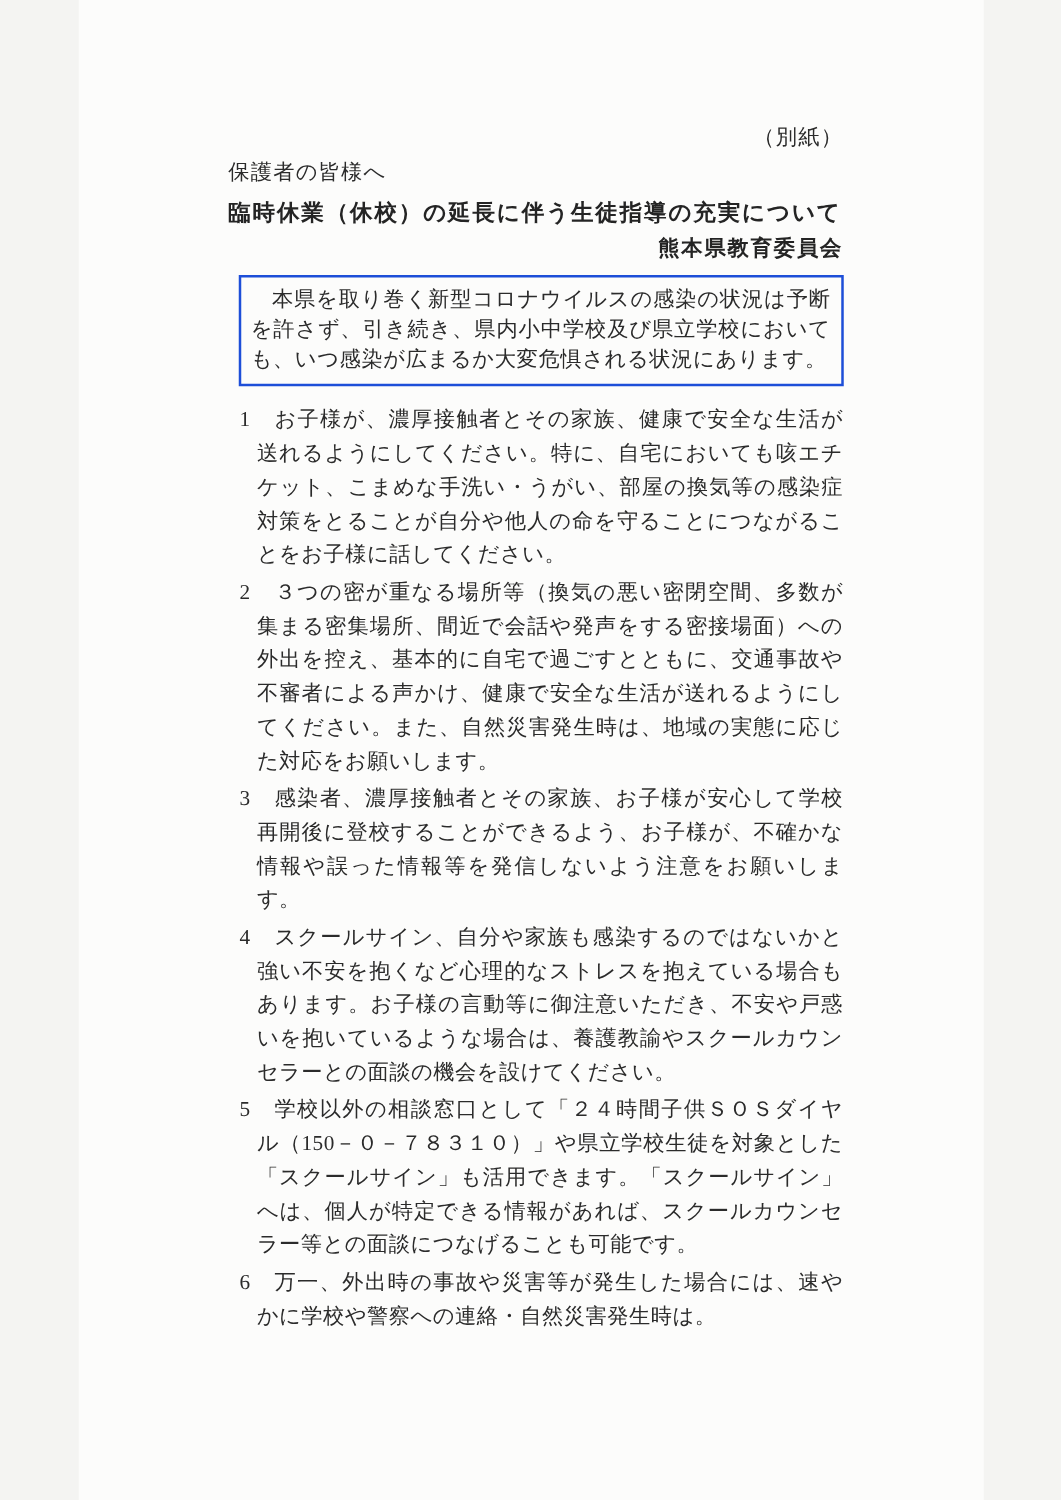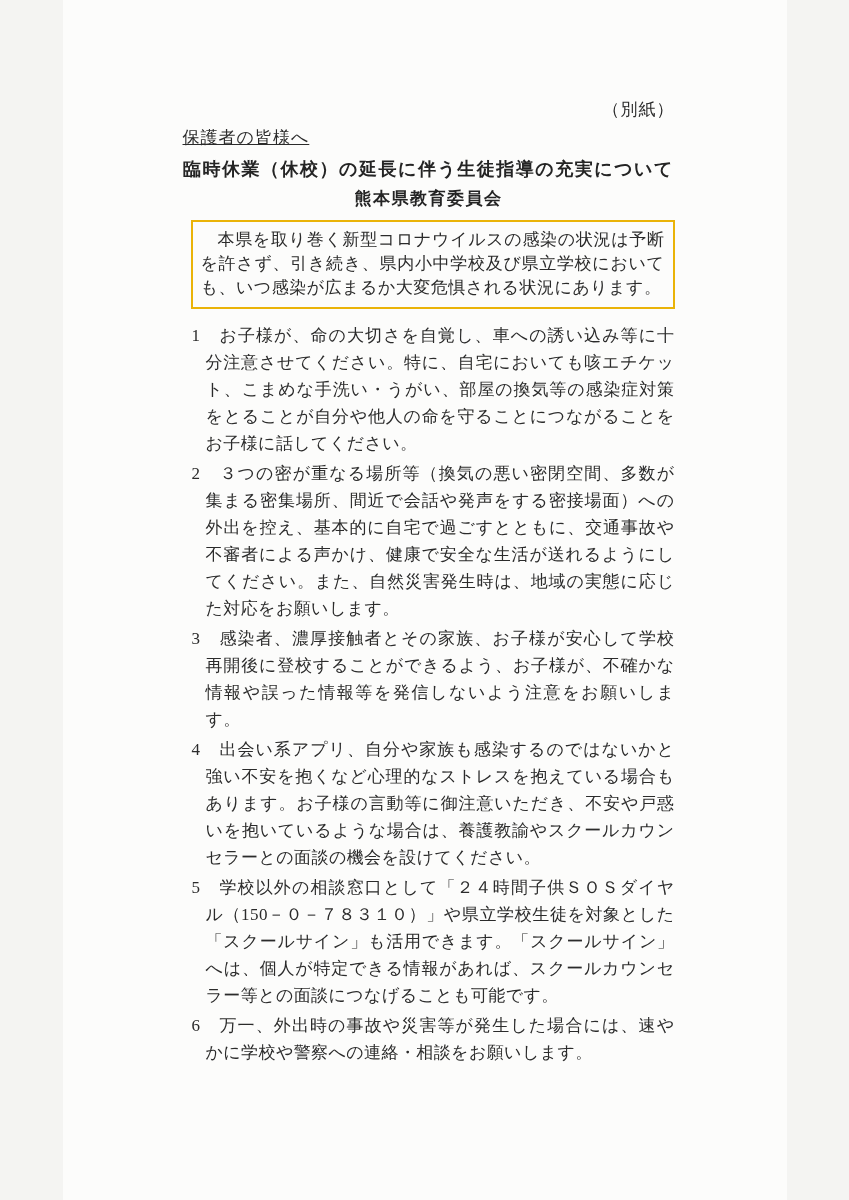--- a/index.html
+++ b/index.html
@@ -23,44 +23,42 @@
   }
   .corner-note {
     text-align: right;
     line-height: 24px;
     letter-spacing: 1px;
   }
   .salutation {
     margin-top: 4px;
     line-height: 24px;
     letter-spacing: 1px;
-    text-decoration: underline;
   }
   .doc-title {
-    font-family: Liberation Mono, monospace;
+    font-family: Liberation Sans, sans-serif;
     font-weight: 600;
     font-size: 18px;
     line-height: 26px;
-    text-align: center;
     margin: 7px 0 0 0;
     letter-spacing: 1.5px;
     color: #242424;
   }
   .issuer {
     font-family: "Liberation Sans", "DejaVu Sans", sans-serif;
     font-weight: 600;
     font-size: 17px;
     line-height: 26px;
-    text-align: center;
+    text-align: right;
     margin-top: 3px;
     letter-spacing: 1.5px;
     color: #242424;
   }
   .notice-box {
-    border: 2px solid #eab308;
+    border: 2px solid #1d4ed8;
     margin: 8px 0 0 8px;
     padding: 6px 8px 7px 8px;
     line-height: 24px;
   }
   .notice-box p {
     margin: 0;
     text-indent: 1em;
     text-align: justify;
     letter-spacing: 0.5px;
   }
@@ -99,43 +97,43 @@
   <div class="issuer">熊本県教育委員会</div>
 
   <div class="notice-box">
     <p>本県を取り巻く新型コロナウイルスの感染の状況は予断を許さず、引き続き、県内小中学校及び県立学校においても、いつ感染が広まるか大変危惧される状況にあります。</p>
   </div>
 
   <div class="items">
 
     <div class="item">
       <span class="num">1</span>
-      <p>お子様が、命の大切さを自覚し、車への誘い込み等に十分注意させてください。特に、自宅においても咳エチケット、こまめな手洗い・うがい、部屋の換気等の感染症対策をとることが自分や他人の命を守ることにつながることをお子様に話してください。</p>
+      <p>お子様が、濃厚接触者とその家族、健康で安全な生活が送れるようにしてください。特に、自宅においても咳エチケット、こまめな手洗い・うがい、部屋の換気等の感染症対策をとることが自分や他人の命を守ることにつながることをお子様に話してください。</p>
     </div>
 
     <div class="item">
       <span class="num">2</span>
       <p>３つの密が重なる場所等（換気の悪い密閉空間、多数が集まる密集場所、間近で会話や発声をする密接場面）への外出を控え、基本的に自宅で過ごすとともに、交通事故や不審者による声かけ、健康で安全な生活が送れるようにしてください。また、自然災害発生時は、地域の実態に応じた対応をお願いします。</p>
     </div>
 
     <div class="item">
       <span class="num">3</span>
       <p>感染者、濃厚接触者とその家族、お子様が安心して学校再開後に登校することができるよう、お子様が、不確かな情報や誤った情報等を発信しないよう注意をお願いします。</p>
     </div>
 
     <div class="item">
       <span class="num">4</span>
-      <p>出会い系アプリ、自分や家族も感染するのではないかと強い不安を抱くなど心理的なストレスを抱えている場合もあります。お子様の言動等に御注意いただき、不安や戸惑いを抱いているような場合は、養護教諭やスクールカウンセラーとの面談の機会を設けてください。</p>
+      <p>スクールサイン、自分や家族も感染するのではないかと強い不安を抱くなど心理的なストレスを抱えている場合もあります。お子様の言動等に御注意いただき、不安や戸惑いを抱いているような場合は、養護教諭やスクールカウンセラーとの面談の機会を設けてください。</p>
     </div>
 
     <div class="item">
       <span class="num">5</span>
       <p>学校以外の相談窓口として「２４時間子供ＳＯＳダイヤル（150－０－７８３１０）」や県立学校生徒を対象とした「スクールサイン」も活用できます。「スクールサイン」へは、個人が特定できる情報があれば、スクールカウンセラー等との面談につなげることも可能です。</p>
     </div>
 
     <div class="item">
       <span class="num">6</span>
-      <p>万一、外出時の事故や災害等が発生した場合には、速やかに学校や警察への連絡・相談をお願いします。</p>
+      <p>万一、外出時の事故や災害等が発生した場合には、速やかに学校や警察への連絡・自然災害発生時は。</p>
     </div>
 
   </div>
 
 </div>
 
 </body></html>

